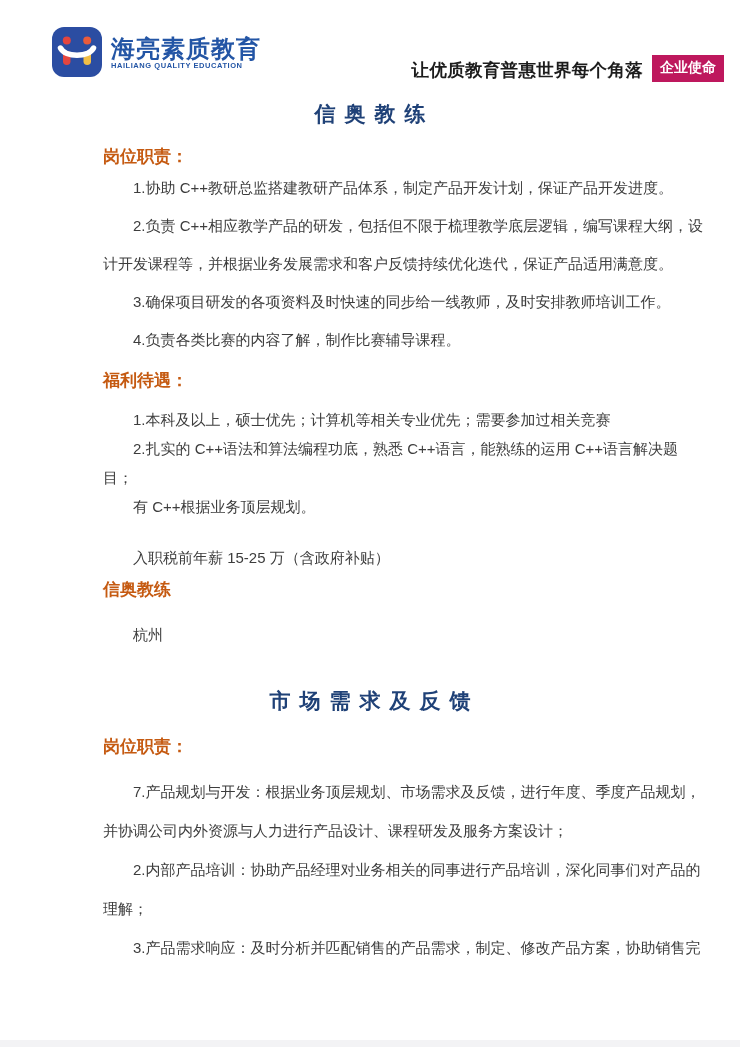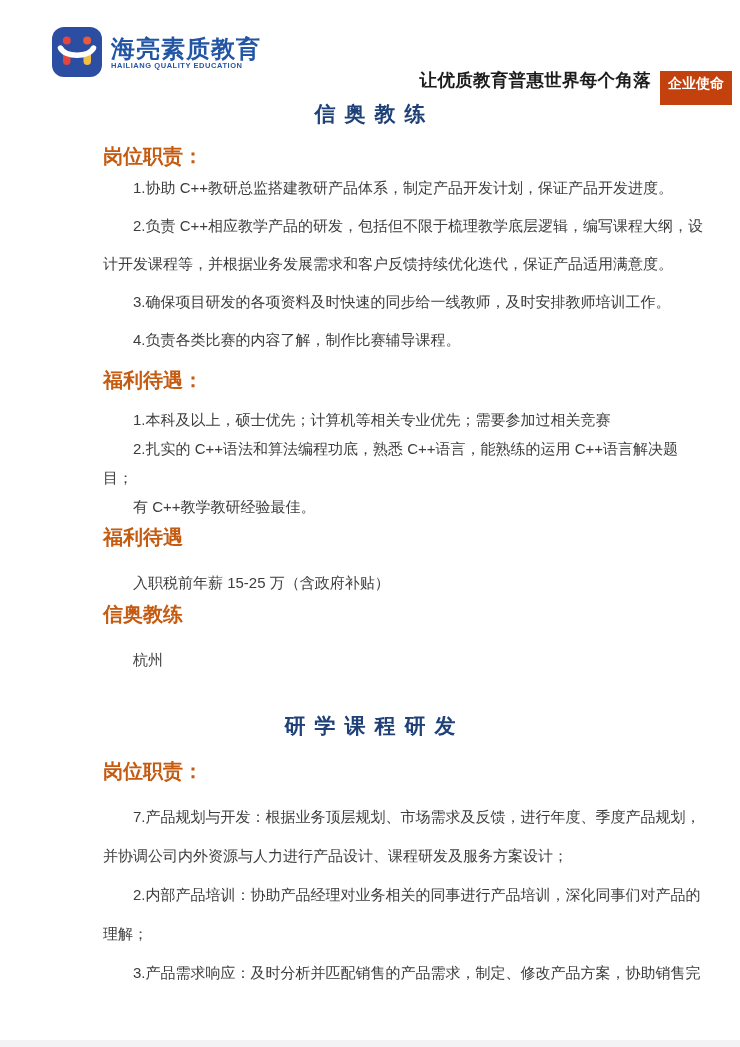--- a/index.html
+++ b/index.html
@@ -18,43 +18,43 @@
   .logo-text { margin-left: 9px; }
   .logo-cn {
     font-size: 24px; font-weight: bold; color: #2355A5;
     letter-spacing: 1px; line-height: 1.05; margin-top: 9px; white-space: nowrap;
   }
   .logo-en {
     font-size: 7.5px; font-weight: bold; color: #2355A5;
     letter-spacing: 0.55px; margin-top: 0; white-space: nowrap;
   }
   .tagline-row {
-    position: absolute; right: 8px; top: 55px;
-    display: flex; align-items: center;
+    position: absolute; right: 16px; top: 55px;
+    display: flex; align-items: flex-end;
   }
   .tagline {
     font-size: 17.5px; font-weight: bold; color: #1c1c1c;
     letter-spacing: 0.3px; white-space: nowrap;
   }
   .badge {
-    background: #c2410c; color: #ffffff;
+    background: #be185d; color: #ffffff;
     font-size: 14px; font-weight: bold;
-    padding: 4px 8px 12px 8px; margin-left: 9px; white-space: nowrap; margin-top: 16px;
+    padding: 4px 8px 5px 8px; margin-left: 9px; white-space: nowrap;
   }
 
   
   main { padding: 0 33px 0 103px; font-size: 15px; color: #3d3d3d; }
   .job-title {
     font-size: 21px; font-weight: bold; color: #1F4177;
     text-align: center; letter-spacing: 9px; padding-left: 9px;
     margin: 16px -33px 0 -103px; line-height: 26px;
   }
   .job:not(:first-child) .job-title { margin-top: 38px; }
   .sec h2 {
-    color: #C55A11; font-size: 20px; font-weight: bold;
+    color: #C55A11; font-size: 17px; font-weight: bold;
     line-height: 17px; margin: 0;
   }
   .sec .body { }
   .sec p { margin: 0; text-indent: 30px; }
 
   .s-a h2 { margin-top: 21px; }  .s-a .body { margin-top: 4px; }  .s-a p { line-height: 38px; }
   .s-b h2 { margin-top: 13px; }  .s-b .body { margin-top: 16px; }  .s-b p { line-height: 29px; }
   .s-c h2 { margin-top: 8px;  }  .s-c .body { margin-top: 22px; }  .s-c p { line-height: 30px; }
   .s-d h2 { margin-top: 24px; }  .s-d .body { margin-top: 17px; } .s-d p { line-height: 39px; }
 
@@ -98,38 +98,37 @@
             <p>2.负责 C++相应教学产品的研发，包括但不限于梳理教学底层逻辑，编写课程大纲，设计开发课程等，并根据业务发展需求和客户反馈持续优化迭代，保证产品适用满意度。</p>
             <p>3.确保项目研发的各项资料及时快速的同步给一线教师，及时安排教师培训工作。</p>
             <p>4.负责各类比赛的内容了解，制作比赛辅导课程。</p>
           </div>
         </div>
         <div class="sec s-b">
           <h2>福利待遇：</h2>
           <div class="body">
             <p>1.本科及以上，硕士优先；计算机等相关专业优先；需要参加过相关竞赛</p>
             <p>2.扎实的 C++语法和算法编程功底，熟悉 C++语言，能熟练的运用 C++语言解决题目；</p>
-            <p>有 C++教学教研经验最佳。</p>
+            <p>有 C++根据业务顶层规划。</p>
           </div>
         </div>
         <div class="sec s-c">
-          <h2>福利待遇</h2>
           <div class="body">
             <p>入职税前年薪 15-25 万（含政府补贴）</p>
           </div>
         </div>
         <div class="sec s-c">
           <h2>信奥教练</h2>
           <div class="body">
             <p>杭州</p>
           </div>
         </div>
       </section>
       <section class="job">
-        <h1 class="job-title">研学课程研发</h1>
+        <h1 class="job-title">市场需求及反馈</h1>
         <div class="sec s-d">
           <h2>岗位职责：</h2>
           <div class="body">
             <p>7.产品规划与开发：根据业务顶层规划、市场需求及反馈，进行年度、季度产品规划，并协调公司内外资源与人力进行产品设计、课程研发及服务方案设计；</p>
             <p>2.内部产品培训：协助产品经理对业务相关的同事进行产品培训，深化同事们对产品的理解；</p>
             <p>3.产品需求响应：及时分析并匹配销售的产品需求，制定、修改产品方案，协助销售完</p>
           </div>
         </div>
       </section>
     </main>

